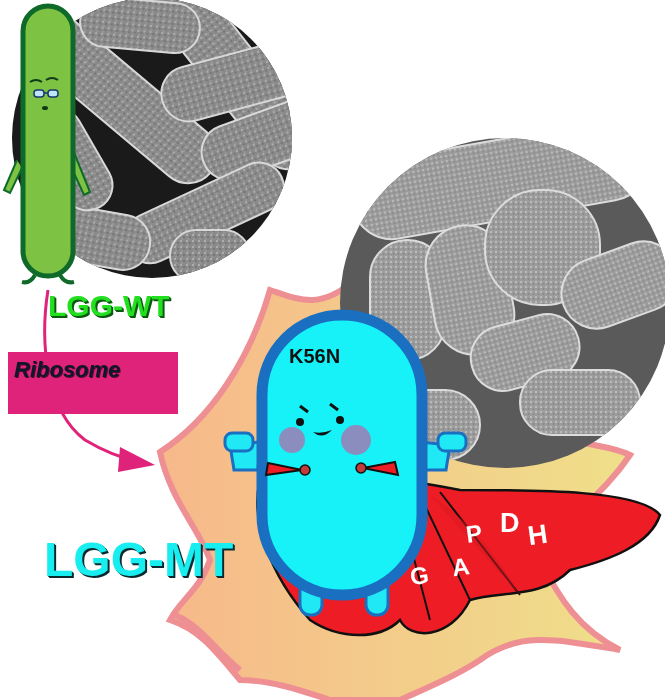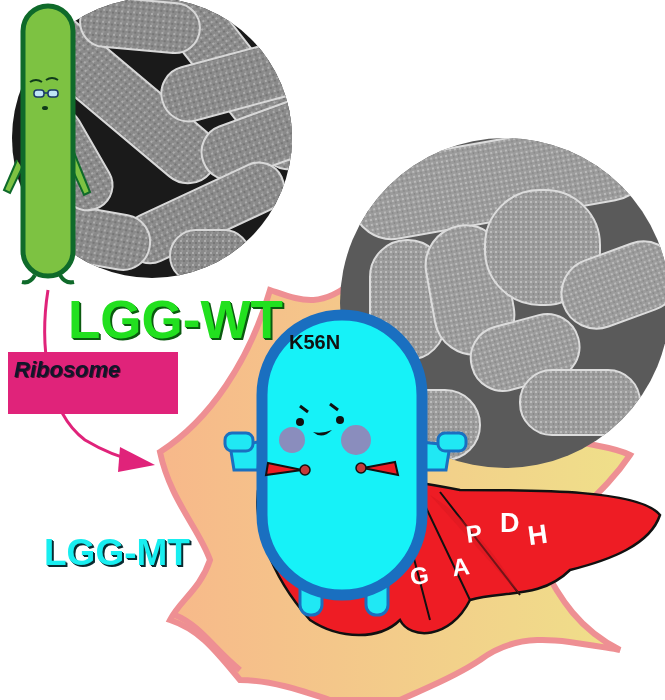--- a/index.html
+++ b/index.html
@@ -1,26 +1,26 @@
 <!DOCTYPE html>
 <html><head>
 <meta charset="utf-8">
 <style>
   html, body { margin:0; padding:0; background:#ffffff; }
   body { width:665px; height:700px; position:relative; overflow:hidden; font-family:"Liberation Sans", sans-serif; }
   svg.stage { position:absolute; left:0; top:0; width:665px; height:700px; }
   .label { position:absolute; font-weight:bold; font-family:"Liberation Sans", sans-serif; white-space:nowrap; }
-  .wt-label { left:68px; top:289px; font-size:53px; color:#22e01f; letter-spacing:0px;
+  .wt-label { left:48px; top:289px; font-size:30px; color:#22e01f; letter-spacing:0px;
     text-shadow:2px 2px 0 #0b5a10, 1px 1px 0 #0b5a10; }
-  .mt-label { left:44px; top:532px; font-size:37px; color:#18eef0;
+  .mt-label { left:44px; top:532px; font-size:48px; color:#18eef0;
     text-shadow:2px 2px 0 #0a2a30, 1px 1px 0 #0a2a30;text-align:right; }
   .ribo-box { position:absolute; left:8px; top:352px; width:170px; height:62px; background:#e0237a; }
   .ribo-text { position:absolute; left:14px; top:356px; font-size:22px; font-weight:bold; font-style:italic;
     color:#0f172a; line-height:27px; text-shadow:1px 1px 0 #5a0a30; }
-  .k56n { left:289px; top:331px; font-size:20px; color:#111; }
+  .k56n { left:289px; top:345px; font-size:20px; color:#111; }
   .gapdh { position:absolute; font-size:24px; font-weight:bold; color:#ffffff; }
 </style>
 </head>
 <body>
 
 <svg class="stage" viewBox="0 0 665 700" xmlns="http://www.w3.org/2000/svg">
   <defs>
     <linearGradient id="burstGrad" x1="0" y1="0" x2="1" y2="0">
       <stop offset="0" stop-color="#f7b88a"></stop>
       <stop offset="1" stop-color="#efe08a"></stop>

